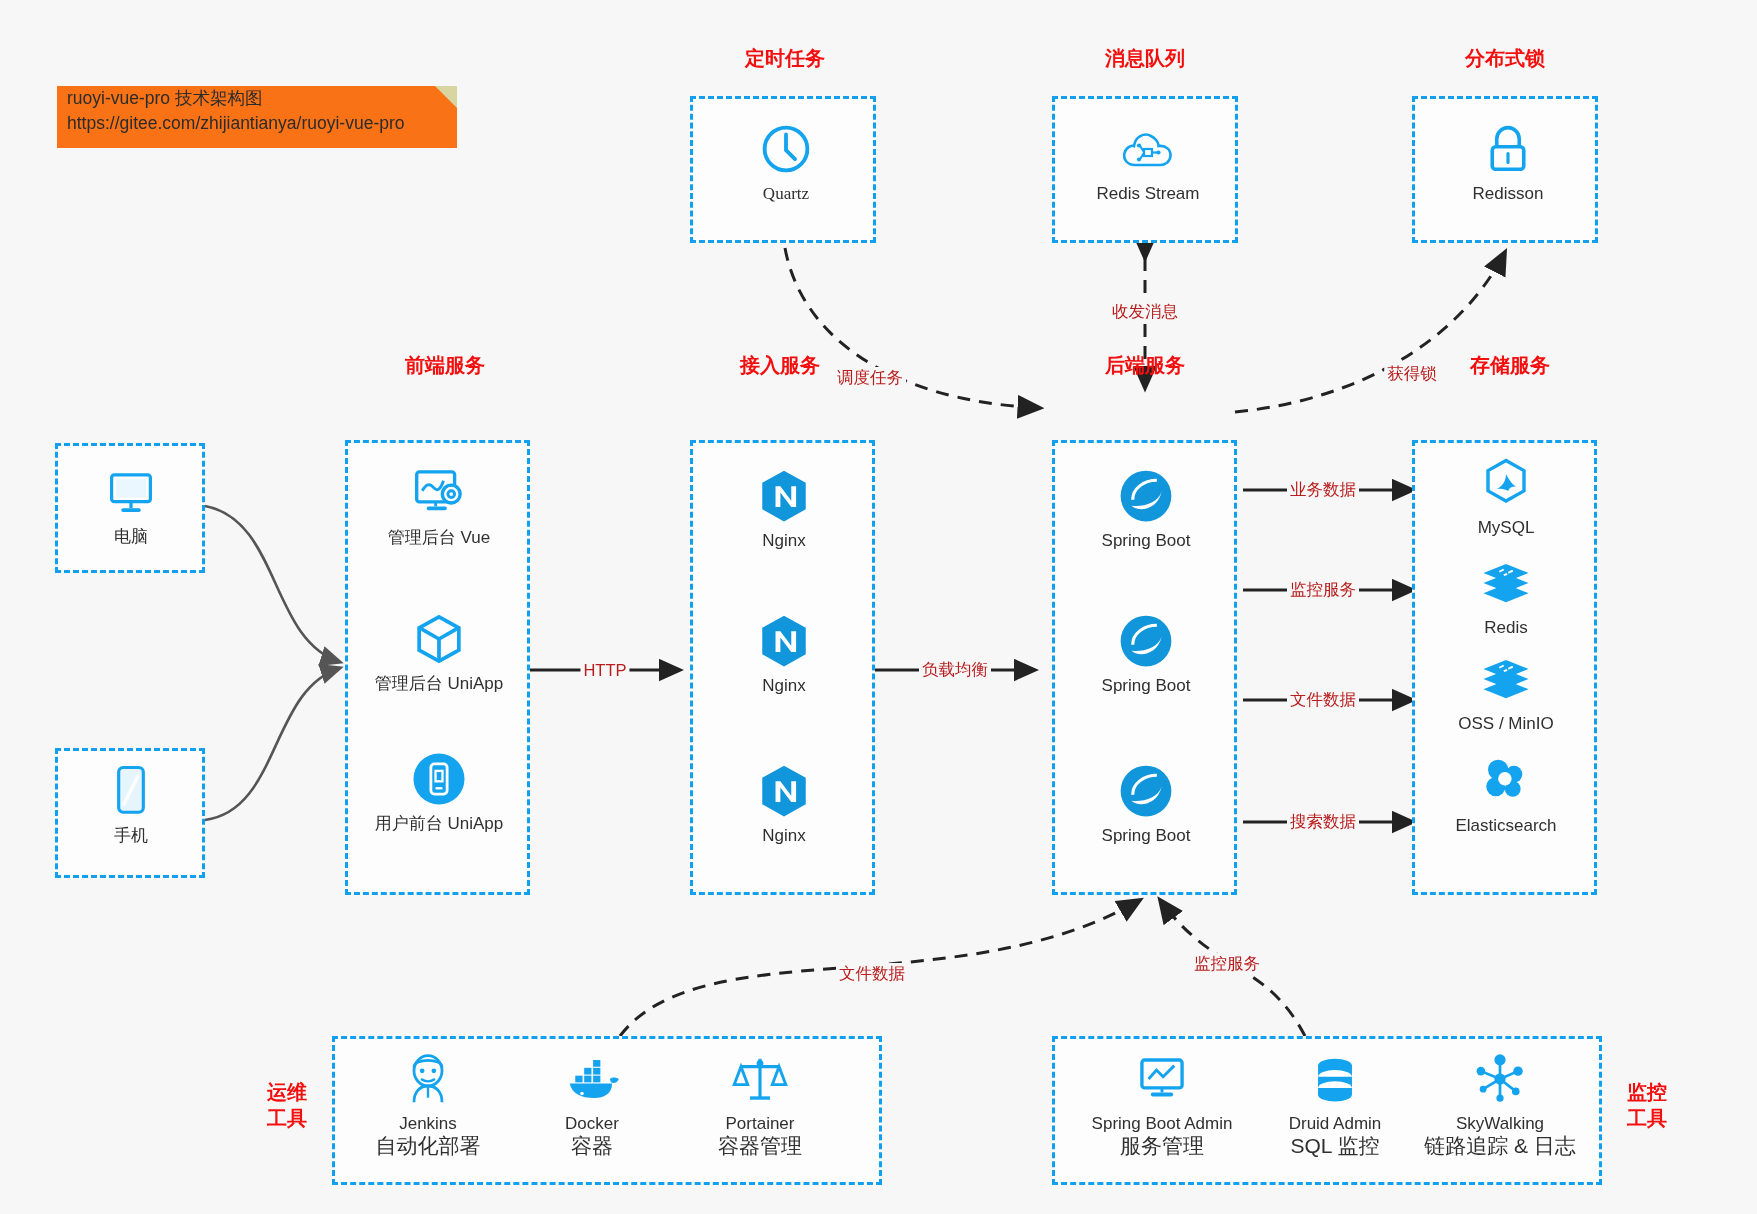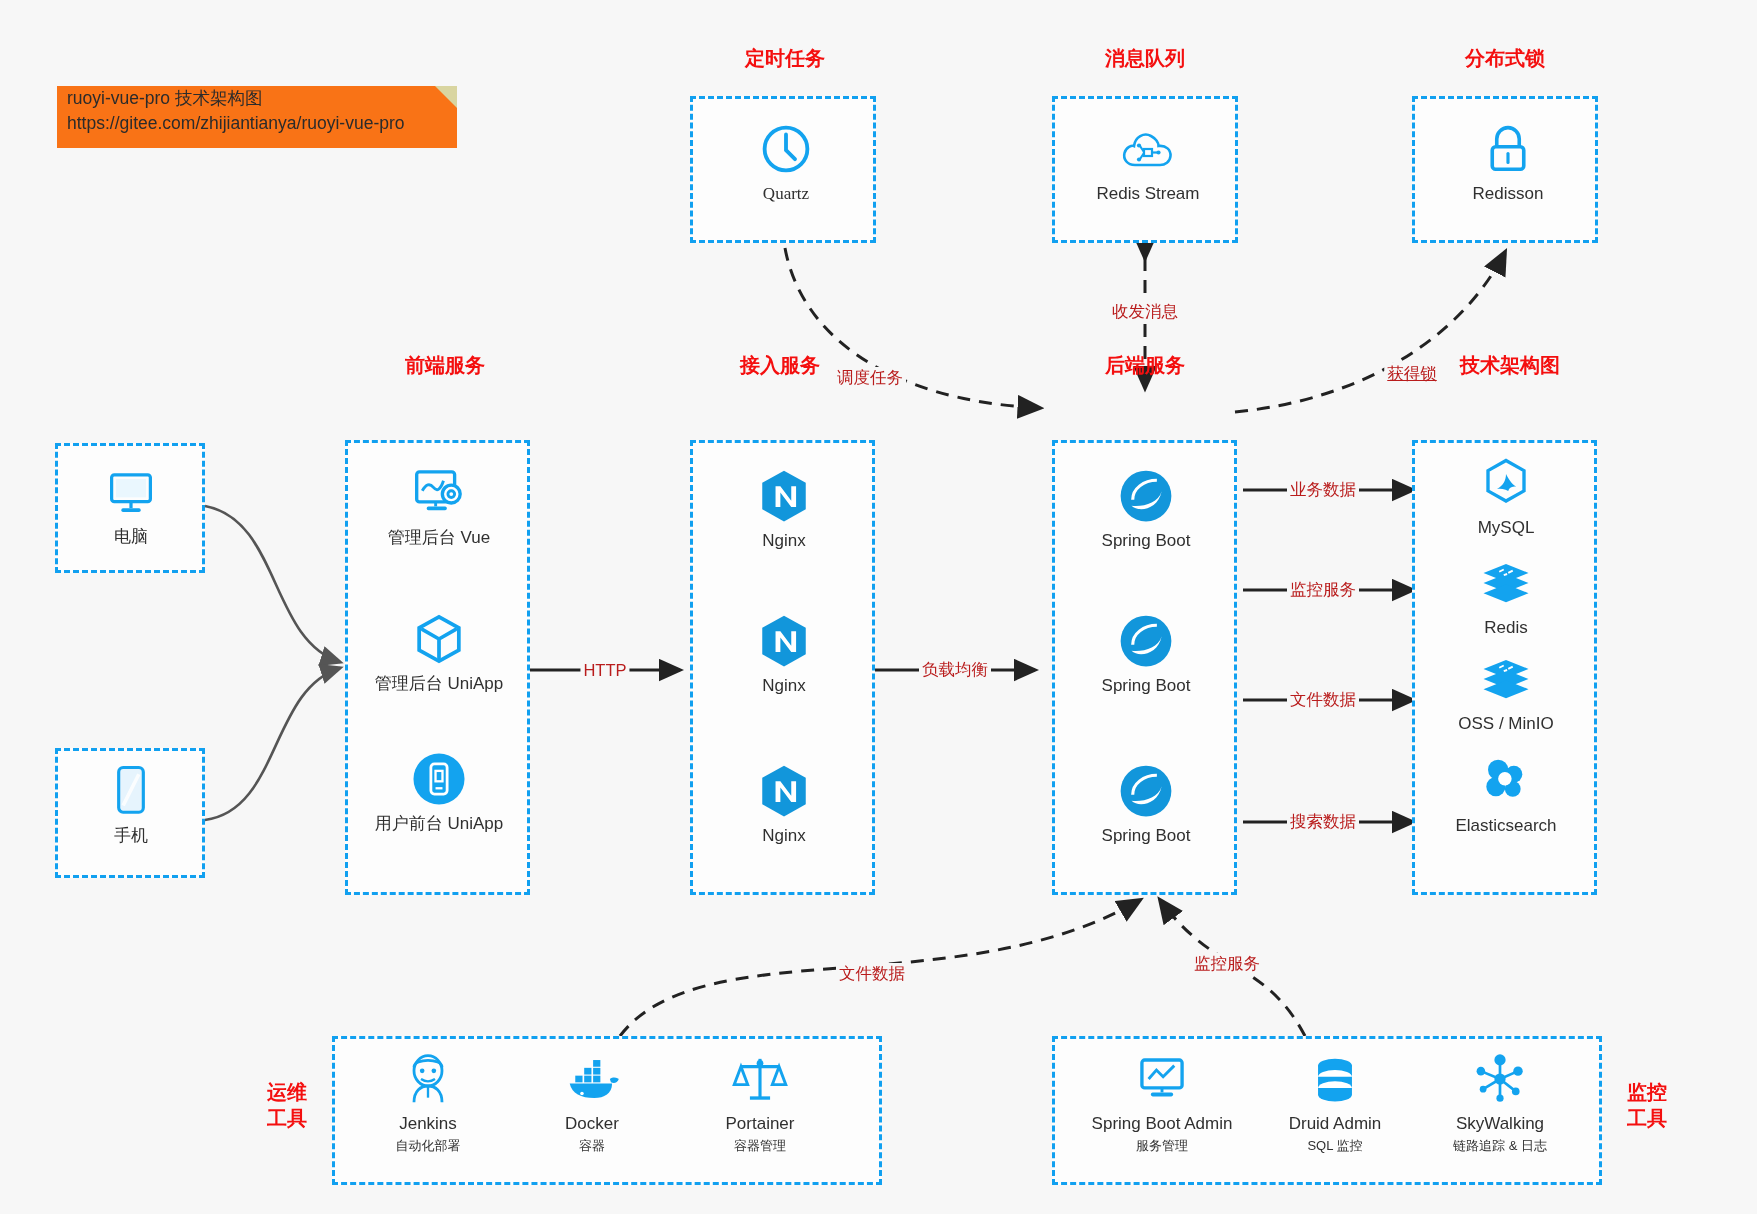--- a/index.html
+++ b/index.html
@@ -72,21 +72,21 @@
     display: flex; align-items: center; justify-content: center;
   }
   .node .label {
     font-size: 17px;
     color: #303030;
     margin-top: 6px;
     line-height: 22px;
     white-space: nowrap;
   }
   .node .sublabel {
-    font-size: 13px;
+    font-size: 21px;
     color: #303030;
     line-height: 22px;
     white-space: nowrap;
   }
 
   
   .elabel {
     position: absolute;
     font-size: 16.5px;
     color: #b91c1c;
@@ -132,21 +132,21 @@
     <path d="M1243,700 L1413,700" fill="none" stroke="#222" stroke-width="2.8" marker-end="url(#arrowSolid)"></path>
     <path d="M1243,822 L1413,822" fill="none" stroke="#222" stroke-width="2.8" marker-end="url(#arrowSolid)"></path>
 
     <path d="M620,1036 C700,930 960,1005 1140,900" fill="none" stroke="#222" stroke-width="3" stroke-dasharray="13,9" marker-end="url(#arrowDash)"></path>
 
     <path d="M1305,1036 C1265,960 1215,975 1160,900" fill="none" stroke="#222" stroke-width="3" stroke-dasharray="13,9" marker-end="url(#arrowDash)"></path>
   </svg>
 
   <div class="elabel" style="left:870px; top:378px;">调度任务</div>
   <div class="elabel" style="left:1145px; top:312px;">收发消息</div>
-  <div class="elabel" style="left:1412px; top:374px;text-decoration:underline;">获得锁</div>
+  <div class="elabel" style="left:1412px; top:374px;">获得锁</div>
   <div class="elabel" style="left:605px; top:670px;">HTTP</div>
   <div class="elabel" style="left:955px; top:670px;">负载均衡</div>
   <div class="elabel" style="left:1323px; top:490px;">业务数据</div>
   <div class="elabel" style="left:1323px; top:590px;">监控服务</div>
   <div class="elabel" style="left:1323px; top:700px;">文件数据</div>
   <div class="elabel" style="left:1323px; top:822px;">搜索数据</div>
   <div class="elabel" style="left:872px; top:974px;">文件数据</div>
   <div class="elabel" style="left:1227px; top:964px;">监控服务</div>
 
   <div class="note">
@@ -321,21 +321,21 @@
         <svg width="58" height="58" viewBox="0 0 48 48">
           <circle cx="24" cy="24" r="21" fill="#1296db"></circle>
           <path d="M12 32 C18 38 34 35 37 20 C34 30 22 33 12 32 Z" fill="#ffffff"></path>
           <path d="M33 11 C22 11 13 18 13 27" fill="none" stroke="#ffffff" stroke-width="2.6"></path>
         </svg>
       </div>
       <div class="label">Spring Boot</div>
     </div>
   </div>
 
-  <div class="grouptitle" style="left:1420px; top:352px; width:180px;">技术架构图</div>
+  <div class="grouptitle" style="left:1420px; top:352px; width:180px;">存储服务</div>
   <div class="group" style="left:1412px; top:440px; width:185px; height:455px;">
     <div class="node" style="left:16px; top:12px;">
       <div class="icon">
         <svg width="54" height="54" viewBox="0 0 48 48">
           <path d="M24 4 L40 13 L40 31 L24 40 L8 31 L8 13 Z" fill="none" stroke="#13a3ef" stroke-width="3"></path>
           <path d="M16 29 C21 27 24 22 24 16 C26 20 29 25 33 27 C29 27 27 28 26 31 C23 29 19 29 16 29 Z" fill="#13a3ef"></path>
         </svg>
       </div>
       <div class="label">MySQL</div>
     </div>

